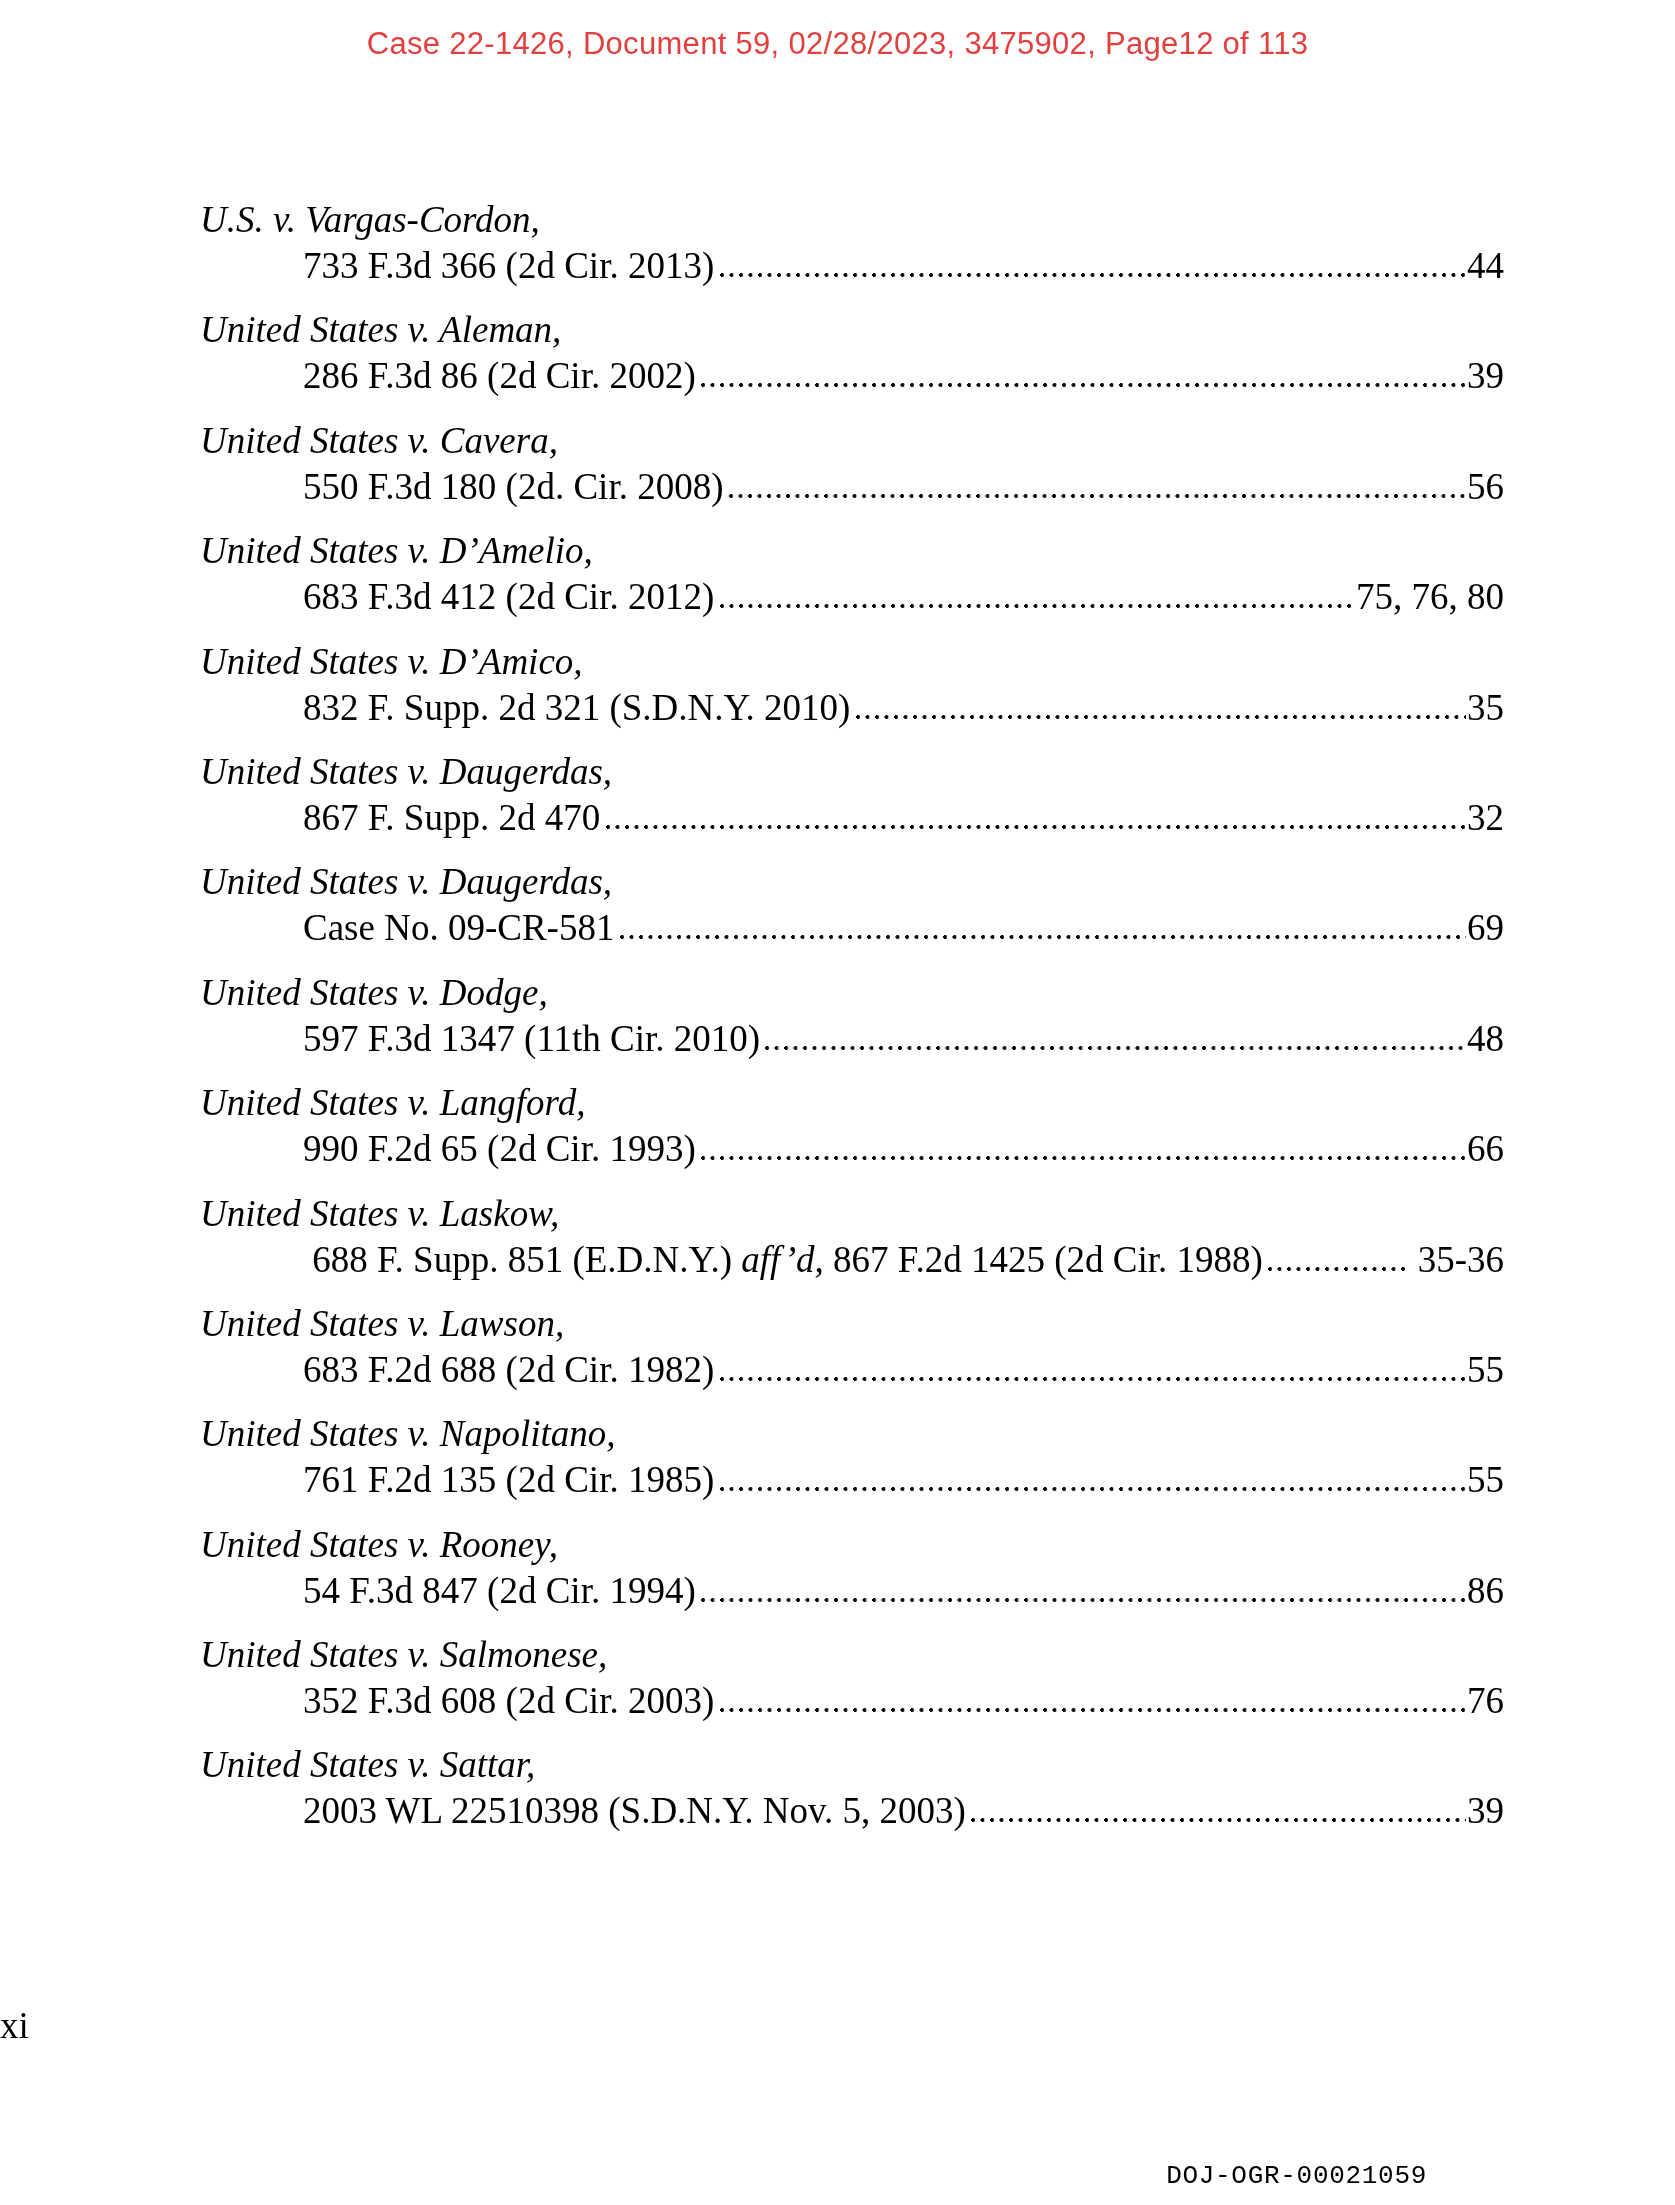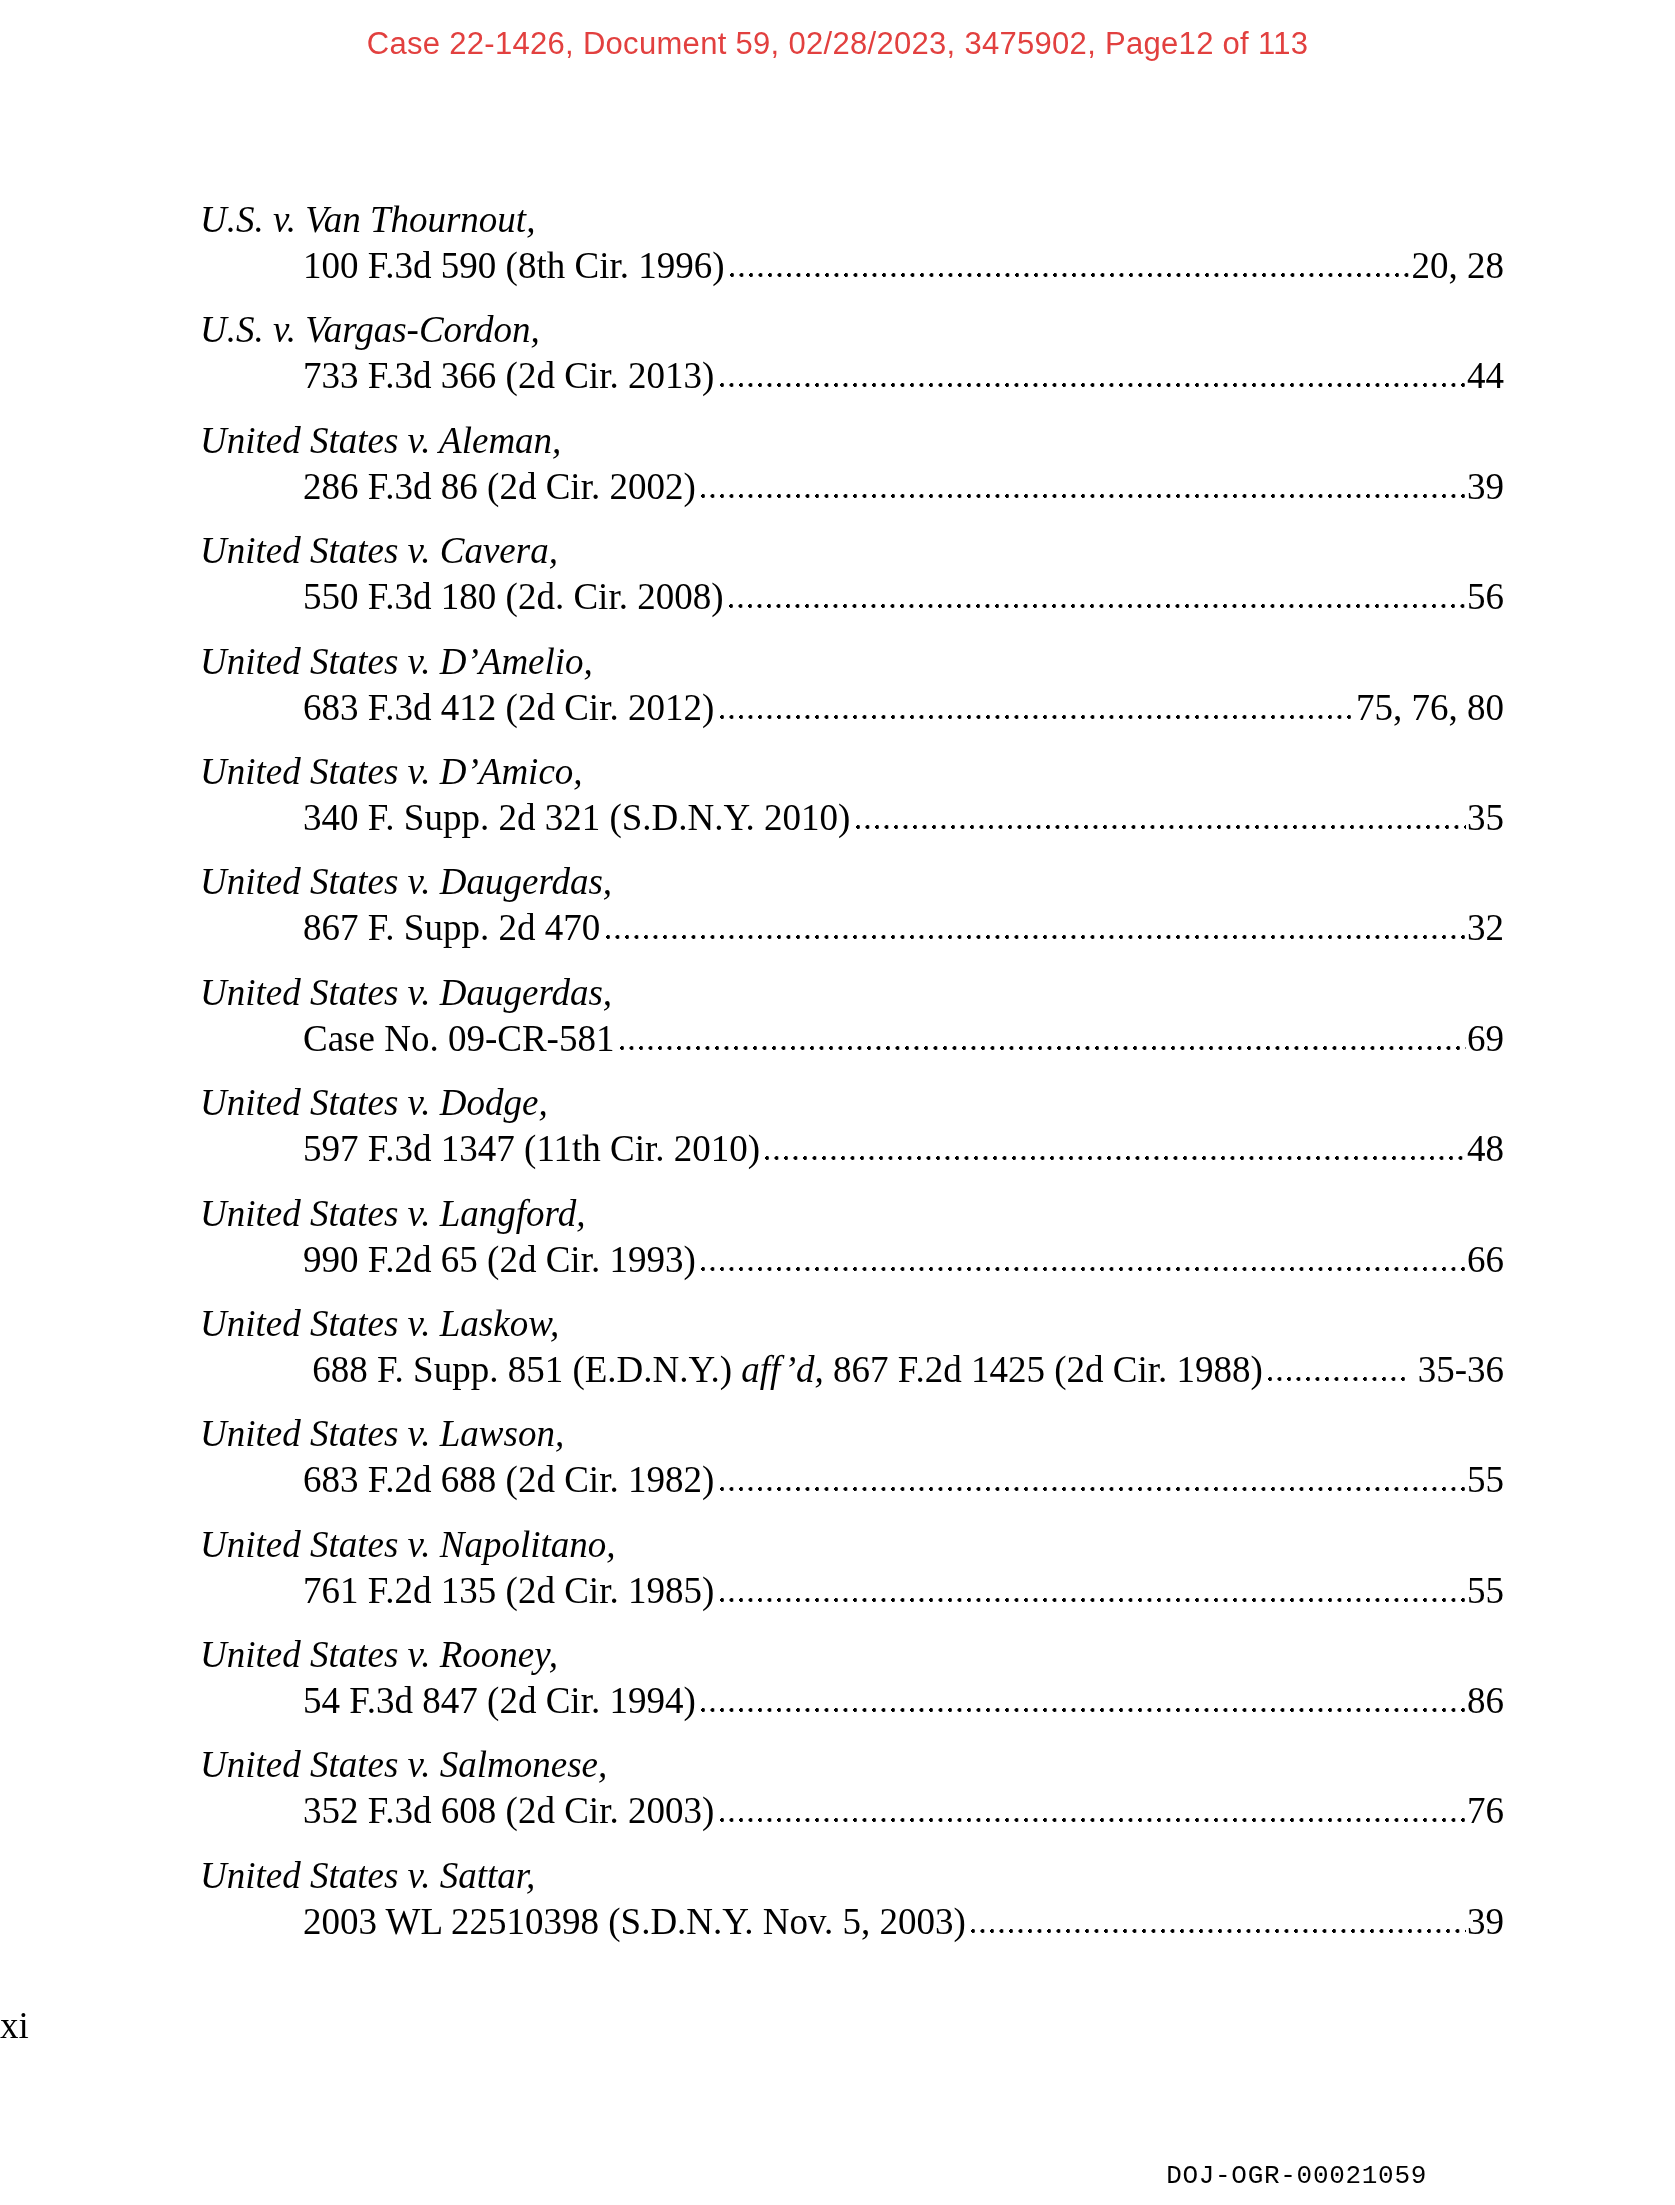--- a/index.html
+++ b/index.html
@@ -74,28 +74,20 @@
     letter-spacing: 0.7px;
   }
 </style>
 </head>
 <body>
 
 <div class="page">
   <div class="stamp" style="color: rgb(226, 64, 63);">Case 22-1426, Document 59, 02/28/2023, 3475902, Page12 of 113</div>
   <main class="toa" id="toa">
       <div class="entry">
-        <div class="case-name">U.S. v. Van Thournout,</div>
-        <div class="cite-line">
-          <span class="cite-text"><span class="">100 F.3d 590 (8th Cir. 1996)</span></span>
-          <span class="leader"></span>
-          <span class="pages">20, 28</span>
-        </div>
-      </div>
-      <div class="entry">
         <div class="case-name">U.S. v. Vargas-Cordon,</div>
         <div class="cite-line">
           <span class="cite-text"><span class="">733 F.3d 366 (2d Cir. 2013)</span></span>
           <span class="leader"></span>
           <span class="pages">44</span>
         </div>
       </div>
       <div class="entry">
         <div class="case-name">United States v. Aleman,</div>
         <div class="cite-line">
@@ -116,21 +108,21 @@
         <div class="case-name">United States v. D’Amelio,</div>
         <div class="cite-line">
           <span class="cite-text"><span class="">683 F.3d 412 (2d Cir. 2012)</span></span>
           <span class="leader"></span>
           <span class="pages">75, 76, 80</span>
         </div>
       </div>
       <div class="entry">
         <div class="case-name">United States v. D’Amico,</div>
         <div class="cite-line">
-          <span class="cite-text"><span class="">340 F. Supp. 2d 321 (S.D.N.Y. 2010)</span></span>
+          <span class="cite-text"><span class="">832 F. Supp. 2d 321 (S.D.N.Y. 2010)</span></span>
           <span class="leader"></span>
           <span class="pages">35</span>
         </div>
       </div>
       <div class="entry">
         <div class="case-name">United States v. Daugerdas,</div>
         <div class="cite-line">
           <span class="cite-text"><span class="">867 F. Supp. 2d 470</span></span>
           <span class="leader"></span>
           <span class="pages">32</span>

